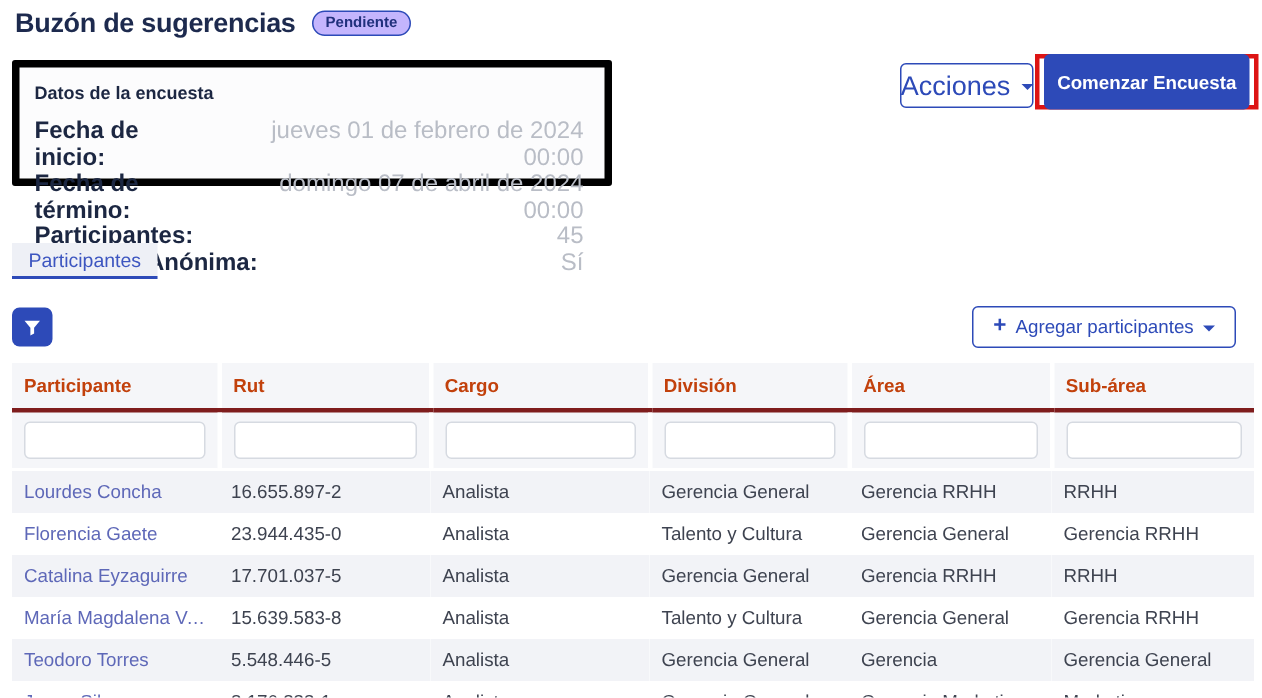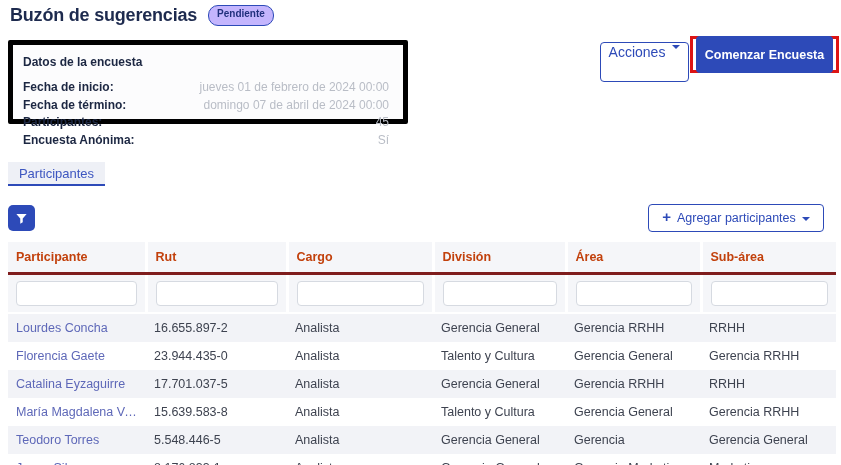--- a/index.html
+++ b/index.html
@@ -16,44 +16,44 @@
   }
   *{box-sizing:border-box;}
   html,body{margin:0;padding:0;}
   body{
     width:841px;height:465px;position:relative;overflow:hidden;
     background:#ffffff;
     font-family:"Liberation Sans","DejaVu Sans",sans-serif;
   }
 
   
-  .title-row{position:absolute;left:10px;top:5px;display:flex;gap:11px;}
+  .title-row{position:absolute;left:10px;top:5px;display:flex;align-items:center;gap:11px;}
   .page-title{font-size:18px;font-weight:bold;color:var(--title);margin:0;letter-spacing:-0.2px;}
   .status-badge{
     border:1.5px solid var(--accent);color:var(--accent-dark);
     border-radius:10px;font-size:10px;font-weight:bold;padding:2px 8px 2px;line-height:11px;
     background:#c4b5fd;
   }
 
   
   .panel{
     position:absolute;left:8px;top:40px;width:400px;height:84px;
     border:5px solid #000000;background:#fcfcfd;border-radius:2px;
     padding:10px 14px 0 10px;
   }
   .panel-heading{font-size:12px;font-weight:bold;color:var(--label);margin:0 0 10px 0;}
-  .panel-row{display:flex;justify-content:space-between;font-size:12px;line-height:17.5px;align-items:flex-end;}
+  .panel-row{display:flex;justify-content:space-between;font-size:16px;line-height:17.5px;align-items:flex-end;}
   .panel-label{font-weight:bold;color:var(--label);}
   .panel-value{color:var(--muted);text-align:right;}
 
   
   .acciones-btn{
-    position:absolute;left:600px;top:42px;width:89px;height:40px;
+    position:absolute;left:600px;top:42px;width:89px;height:30px;
     border:1px solid var(--accent);color:var(--accent);background:#fff;border-radius:4px;
-    font-size:14px;font-family:inherit;display:flex;justify-content:center;gap:7px;
+    font-size:18px;font-family:inherit;display:flex;align-items:center;justify-content:center;gap:7px;
     cursor:pointer;
   }
   .caret{width:0;height:0;border-left:4px solid transparent;border-right:4px solid transparent;
     border-top:4px solid currentColor;display:inline-block;margin-top:1px;}
   .annotation-box{
     position:absolute;left:690px;top:36px;width:149px;height:37px;
     border:3px solid var(--annot);display:flex;align-items:center;justify-content:center;
   }
   .comenzar-btn{
     width:137px;height:37px;background:var(--accent);color:#fff;font-weight:bold;

